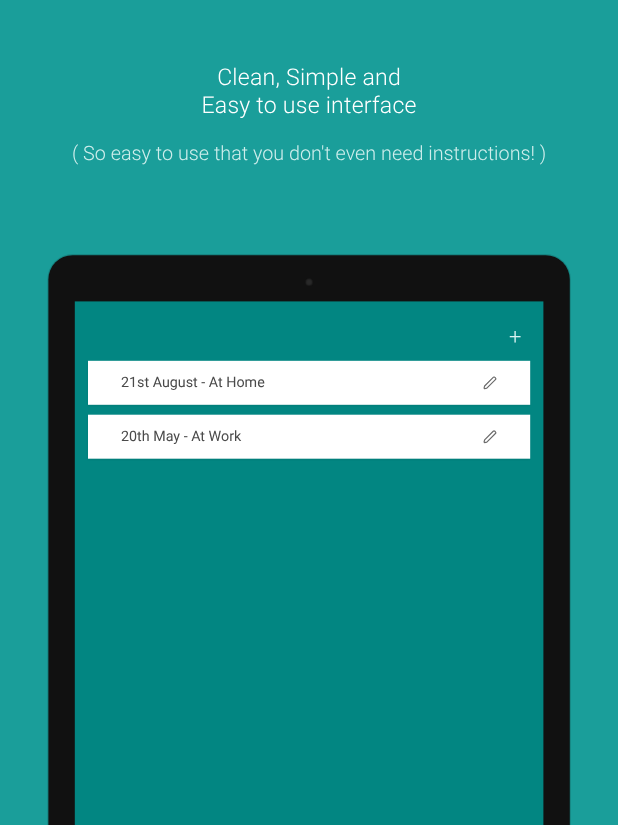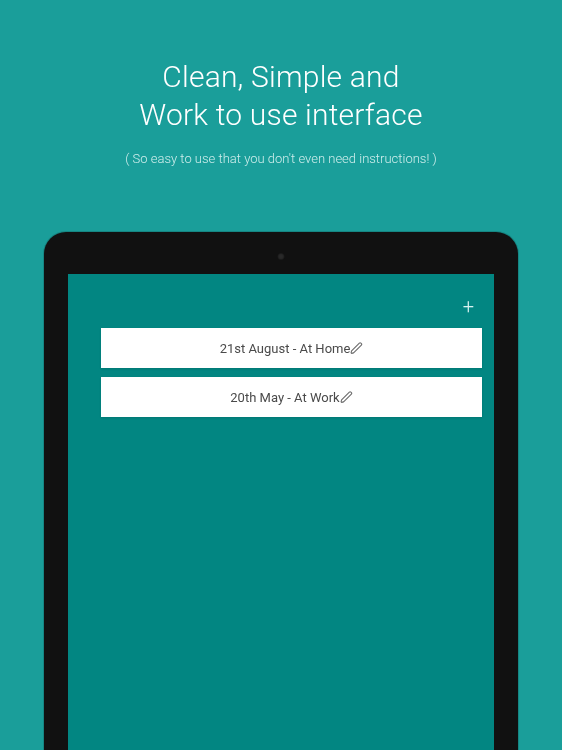--- a/index.html
+++ b/index.html
@@ -14,28 +14,28 @@
       font-family: -apple-system, "Segoe UI", Roboto, "Helvetica Neue", Arial, sans-serif;
       overflow: hidden;
       position: relative;
     }
     .hero {
       text-align: center;
       padding-top: 58px;
       color: #ffffff;
     }
     .hero-title {
-      font-size: 30px;
+      font-size: 21px;
       font-weight: 300;
       line-height: 1.25;
       letter-spacing: 0.2px;
     }
     .hero-subtitle {
       margin-top: 18px;
-      font-size: 13px;
+      font-size: 18px;
       font-weight: 300;
       color: #cfeeec;
     }
     .tablet-wrap {
       position: absolute;
       left: 50%;
       transform: translateX(-50%);
       top: 232px;
       width: 474px;
     }
@@ -83,25 +83,24 @@
       padding: 6px;
     }
     .list {
       padding: 0 12px;
     }
     .list-row {
       background: #ffffff;
       height: 40px;
       display: flex;
       align-items: center;
-      justify-content: center;
+      justify-content: space-between;
       padding: 0 30px;
       margin-bottom: 9px;
       box-shadow: 0 1px 2px rgba(0,0,0,0.12);
-      margin-left: 21px;
     }
     .list-label {
       color: #4a4a4a;
       font-size: 13px;
       font-weight: 400;
     }
     .edit-icon {
       width: 13px;
       height: 13px;
       display: block;
@@ -112,21 +111,21 @@
       height: 100%;
       display: block;
     }
   </style>
 </head>
 <body>
 
 <div class="hero">
   <div class="hero-title">
     <div>Clean, Simple and</div>
-    <div>Work to use interface</div>
+    <div>Easy to use interface</div>
   </div>
   <div class="hero-subtitle">( So easy to use that you don't even need instructions! )</div>
 </div>
 
 <div class="tablet-wrap">
   <div class="tablet">
     <div class="tablet-camera"></div>
     <div class="screen">
       <div class="status-area"></div>
       <div class="toolbar">

